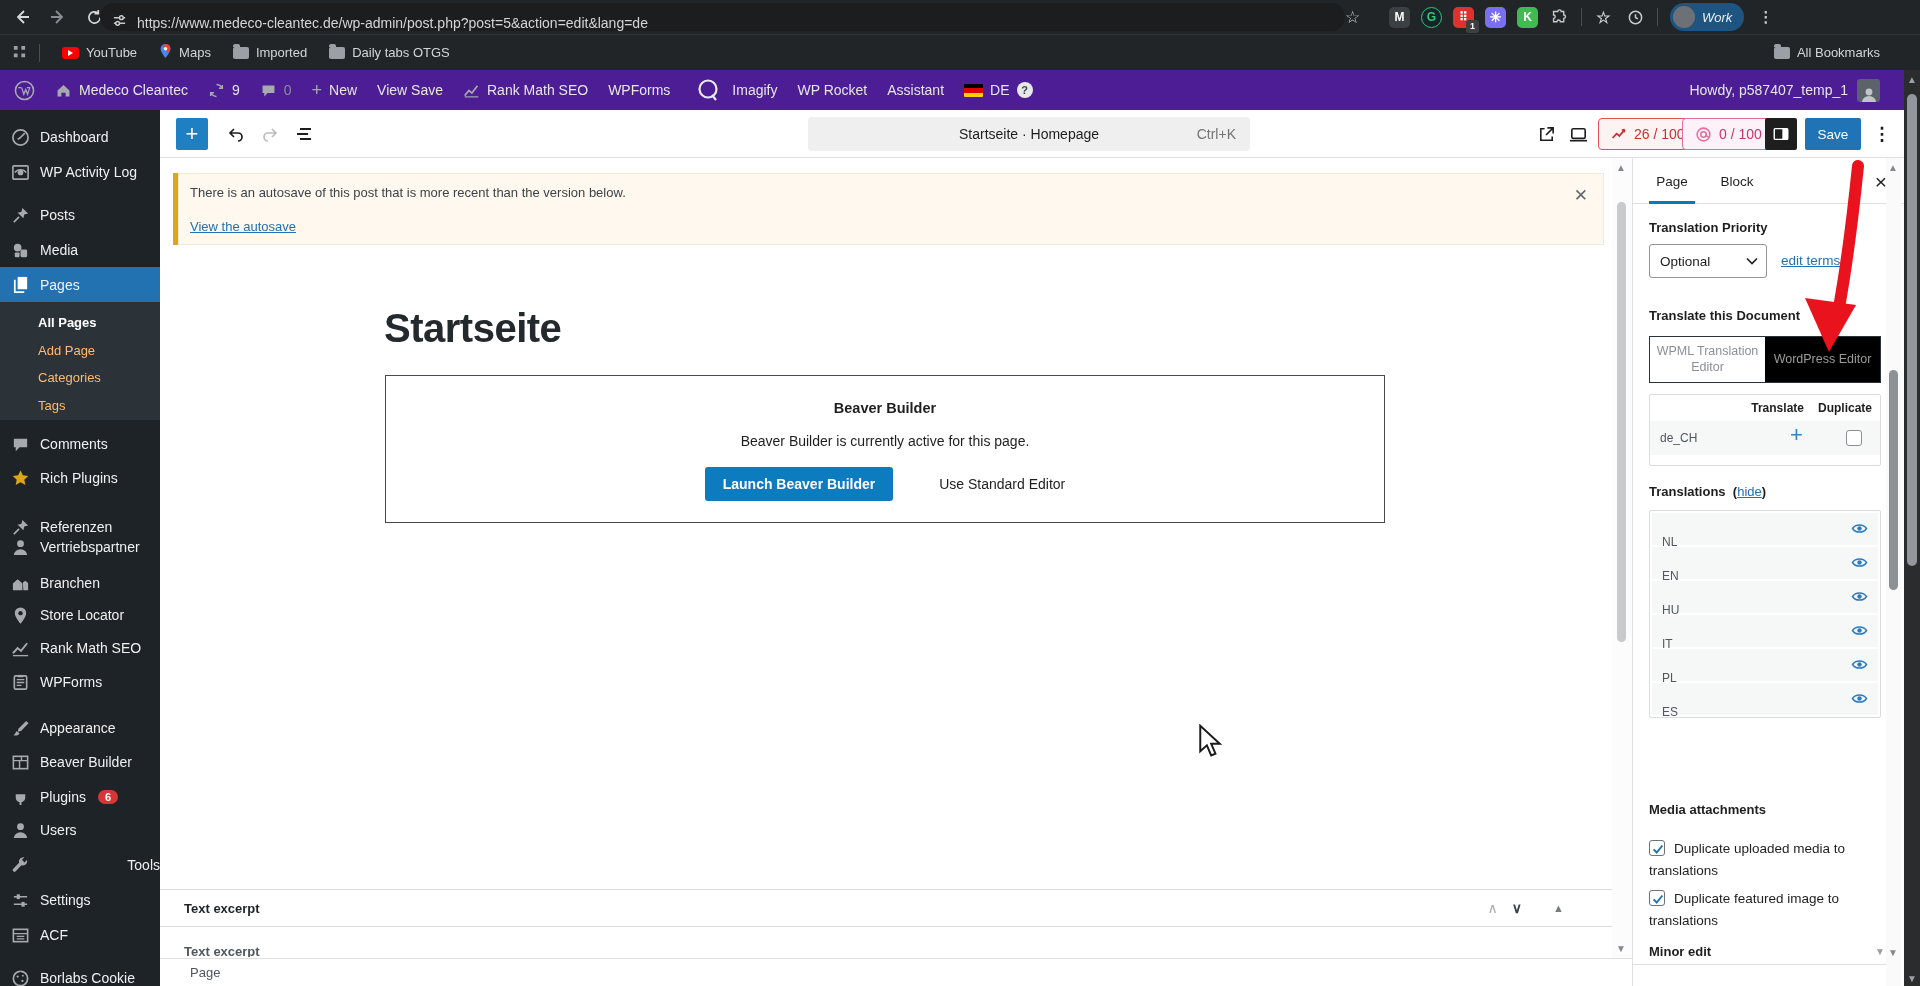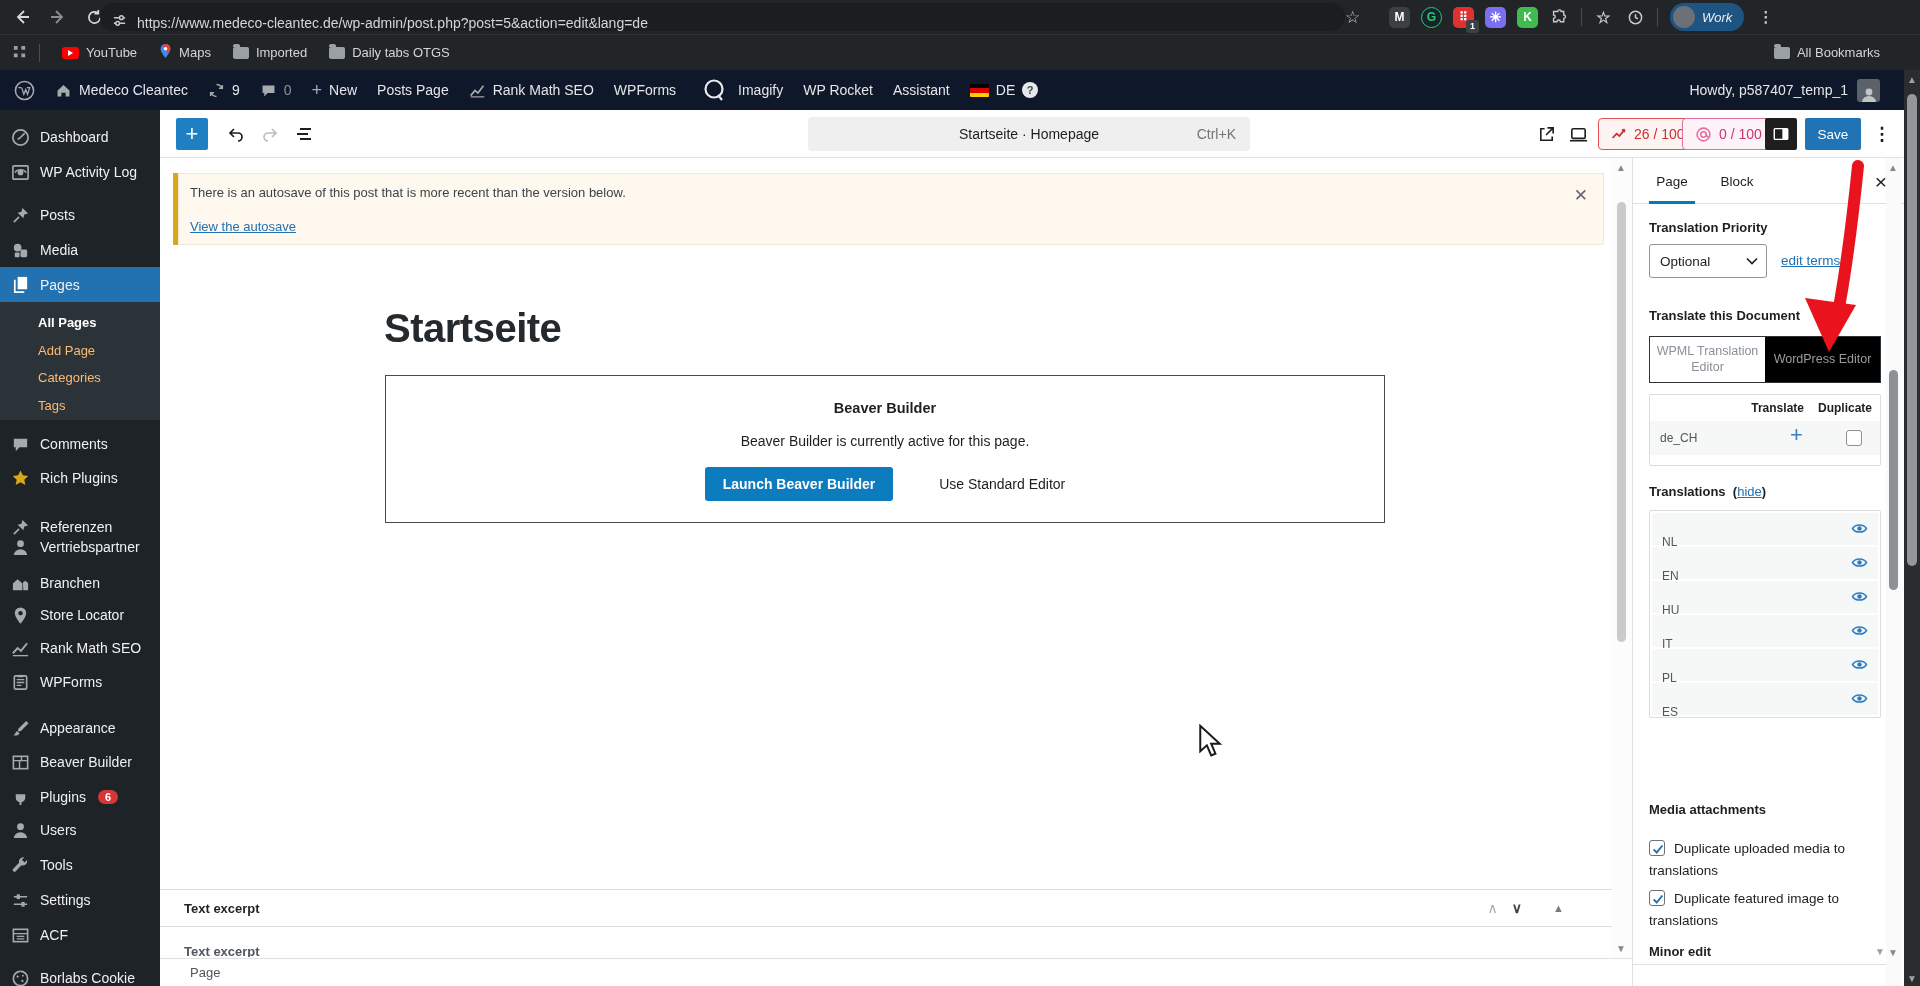--- a/index.html
+++ b/index.html
@@ -17,21 +17,21 @@
   .brt { position:absolute; top:0; height:34px; display:flex; align-items:center; }
   .extico { width:21px; height:21px; border-radius:5px; display:flex; align-items:center; justify-content:center; font-size:12px; font-weight:bold; color:#fff; margin-left:11px; position:relative; }
   .vdiv { width:1px; height:18px; background:#4a4d51; margin-left:11px; }
   .profile { margin-left:12px; height:28px; background:#1d5482; border-radius:14px; display:flex; align-items:center; padding:0 12px 0 3px; color:#eef1f3; font-size:13px; gap:7px;font-style:italic; }
   .bbar { left:0; top:34px; width:1920px; height:36px; background:#222528; border-top:1px solid #303336; display:flex; align-items:center; color:#d3d5d7; font-size:13px; }
   .bkm { display:flex; align-items:center; gap:7px; margin-left:22px; }
   .folder { width:16px; height:12px; background:#9aa0a6; border-radius:2px; position:relative; }
   .folder:before { content:""; position:absolute; top:-3px; left:0; width:7px; height:3px; background:#9aa0a6; border-radius:2px 2px 0 0; }
 
   
-  .adminbar { left:0; top:70px; width:1920px; height:40px; background:#0f172a; display:flex; align-items:center; color:#e4e6e8; font-size:14px; }
+  .adminbar { left:0; top:70px; width:1920px; height:40px; background:#4c1d95; display:flex; align-items:center; color:#e4e6e8; font-size:14px; }
   .abitem { display:flex; align-items:center; gap:7px; margin-left:20px; white-space:nowrap; }
   .abico { color:#a7aaad; display:flex; }
   .flag { width:19px; height:13px; display:inline-block; background:linear-gradient(#000 33%, #d00 33%, #d00 66%, #ffce00 66%); border-radius:1px; }
   .qbadge { width:16px; height:16px; border-radius:50%; background:#e7e8ea; color:#3c434a; font-size:11px; font-weight:bold; display:flex; align-items:center; justify-content:center; }
   .howdy { position:absolute; right:40px; top:70px; height:40px; display:flex; align-items:center; gap:9px; color:#e4e6e8; font-size:14px; }
   .avatar-sq { width:23px; height:23px; background:#5b6269; border-radius:3px; display:flex; align-items:flex-end; justify-content:center; overflow:hidden; }
 
   
   .menu { left:0; top:110px; width:160px; height:876px; background:#1d2327; }
   .mitem { position:absolute; left:0; width:160px; height:34px; display:flex; align-items:center; gap:10px; padding-left:11px; color:#f0f0f1; font-size:14px; }
@@ -253,21 +253,21 @@
             <path d="M3 4 h14 v9 h-8 l-4 4 v-4 H3 z" fill="currentColor"></path>
           </svg>
         </span>
       <span style="color:#8c8f94;">0</span>
     </span>
     <span class="abitem">
       <span class="abico" style="font-size:18px;">+</span>
       <span>New</span>
     </span>
     <span class="abitem">
-        <span>Posts Page</span>
+        <span>View Save</span>
       </span>
     <span class="abitem">
       <span class="abico">
           <svg width="17" height="17" viewBox="0 0 20 20">
             <path d="M2 16 L7 10 L10.5 13 L17 4.5" stroke="currentColor" stroke-width="2" fill="none"></path>
             <path d="M2 17.5 h16" stroke="currentColor" stroke-width="1.4"></path>
           </svg>
         </span>
       <span>Rank Math SEO</span>
     </span>
@@ -467,21 +467,21 @@
     </div>
     <div class="mitem" style="top:703px;">
       <span class="mic">
           <svg width="19" height="19" viewBox="0 0 20 20">
             <circle cx="10" cy="6" r="3.6" fill="currentColor"></circle>
             <path d="M3 18 a7 6.2 0 0 1 14 0 z" fill="currentColor"></path>
           </svg>
         </span>
       <span>Users</span>
     </div>
-    <div class="mitem" style="top:738px;">
+    <div class="mitem" style="top:738px;justify-content:space-between;">
       <span class="mic">
           <svg width="19" height="19" viewBox="0 0 20 20">
             <path d="M17 5.5 a4.5 4.5 0 0 1 -6 4.2 L5 16 a1.8 1.8 0 0 1 -2.6-2.6 L8.5 7 A4.5 4.5 0 0 1 14 1.5 l-2.5 2.5 2.8 2.8 2.5-2.5 c.2.4.2.8.2 1.2z" fill="currentColor"></path>
           </svg>
         </span>
       <span>Tools</span>
     </div>
     <div class="mitem" style="top:773px;">
       <span class="mic">
           <svg width="19" height="19" viewBox="0 0 20 20">

